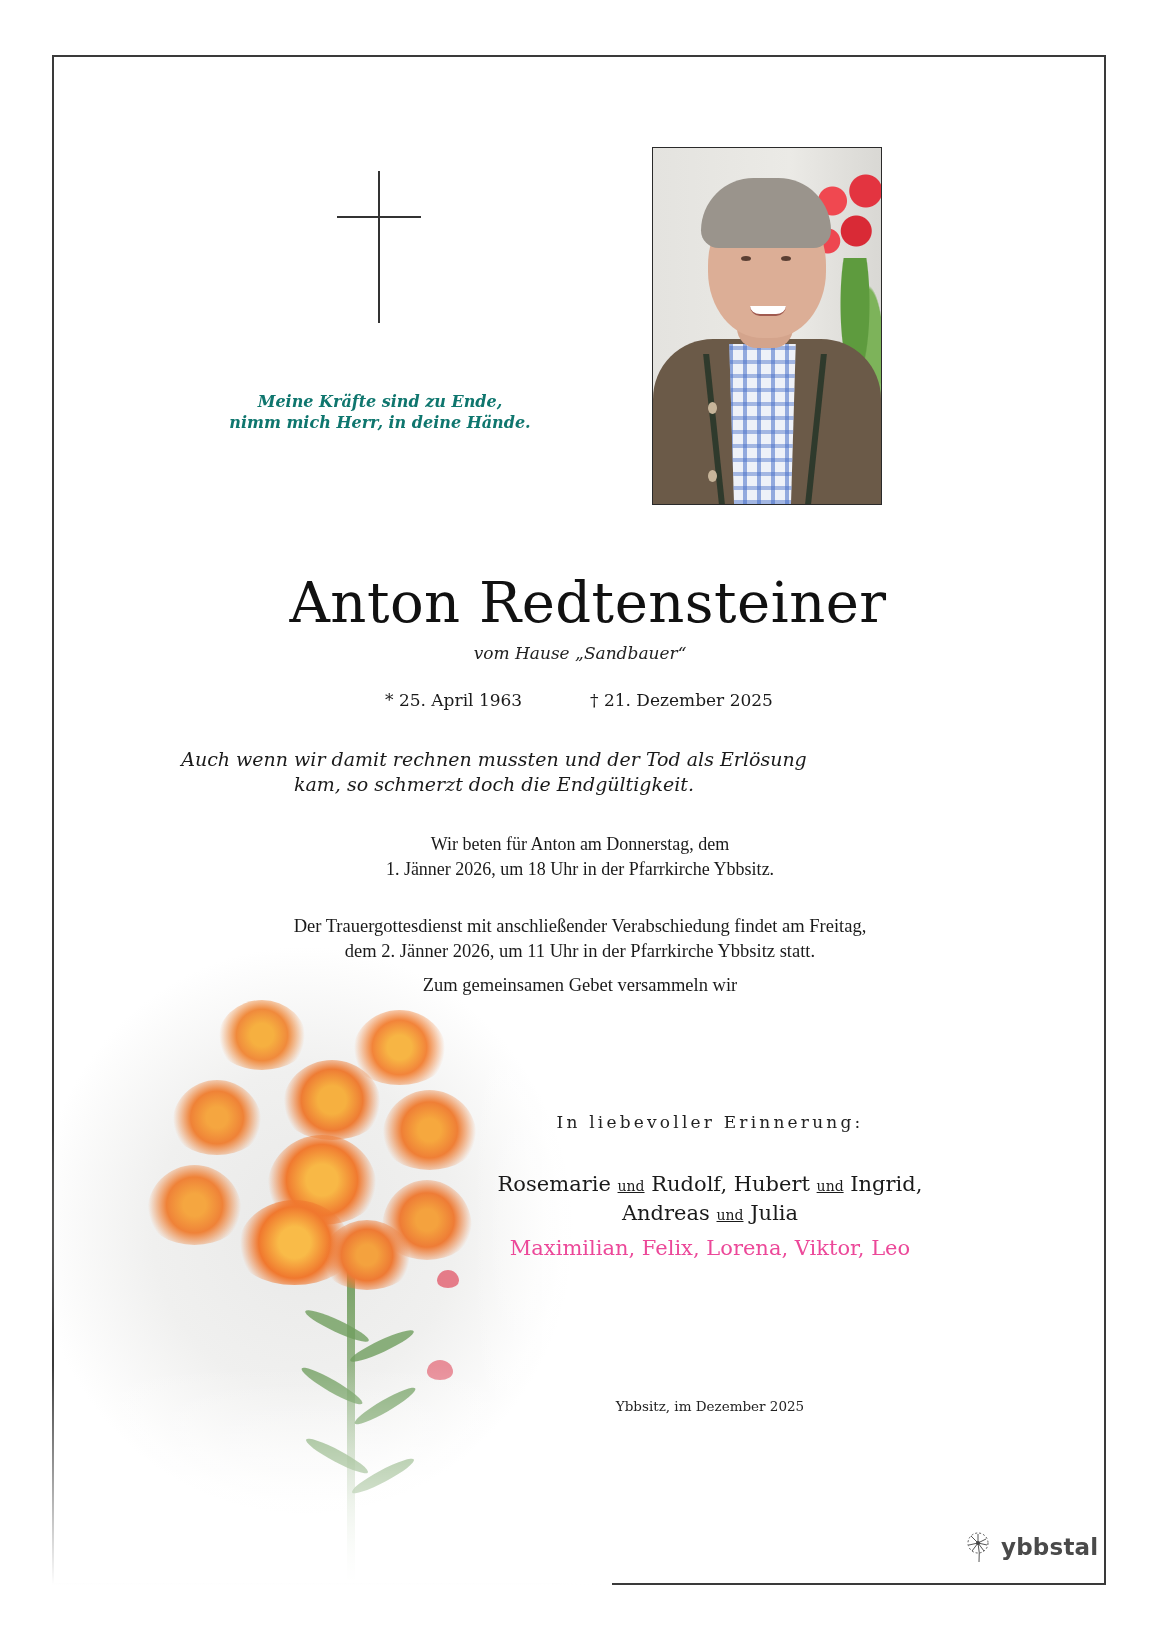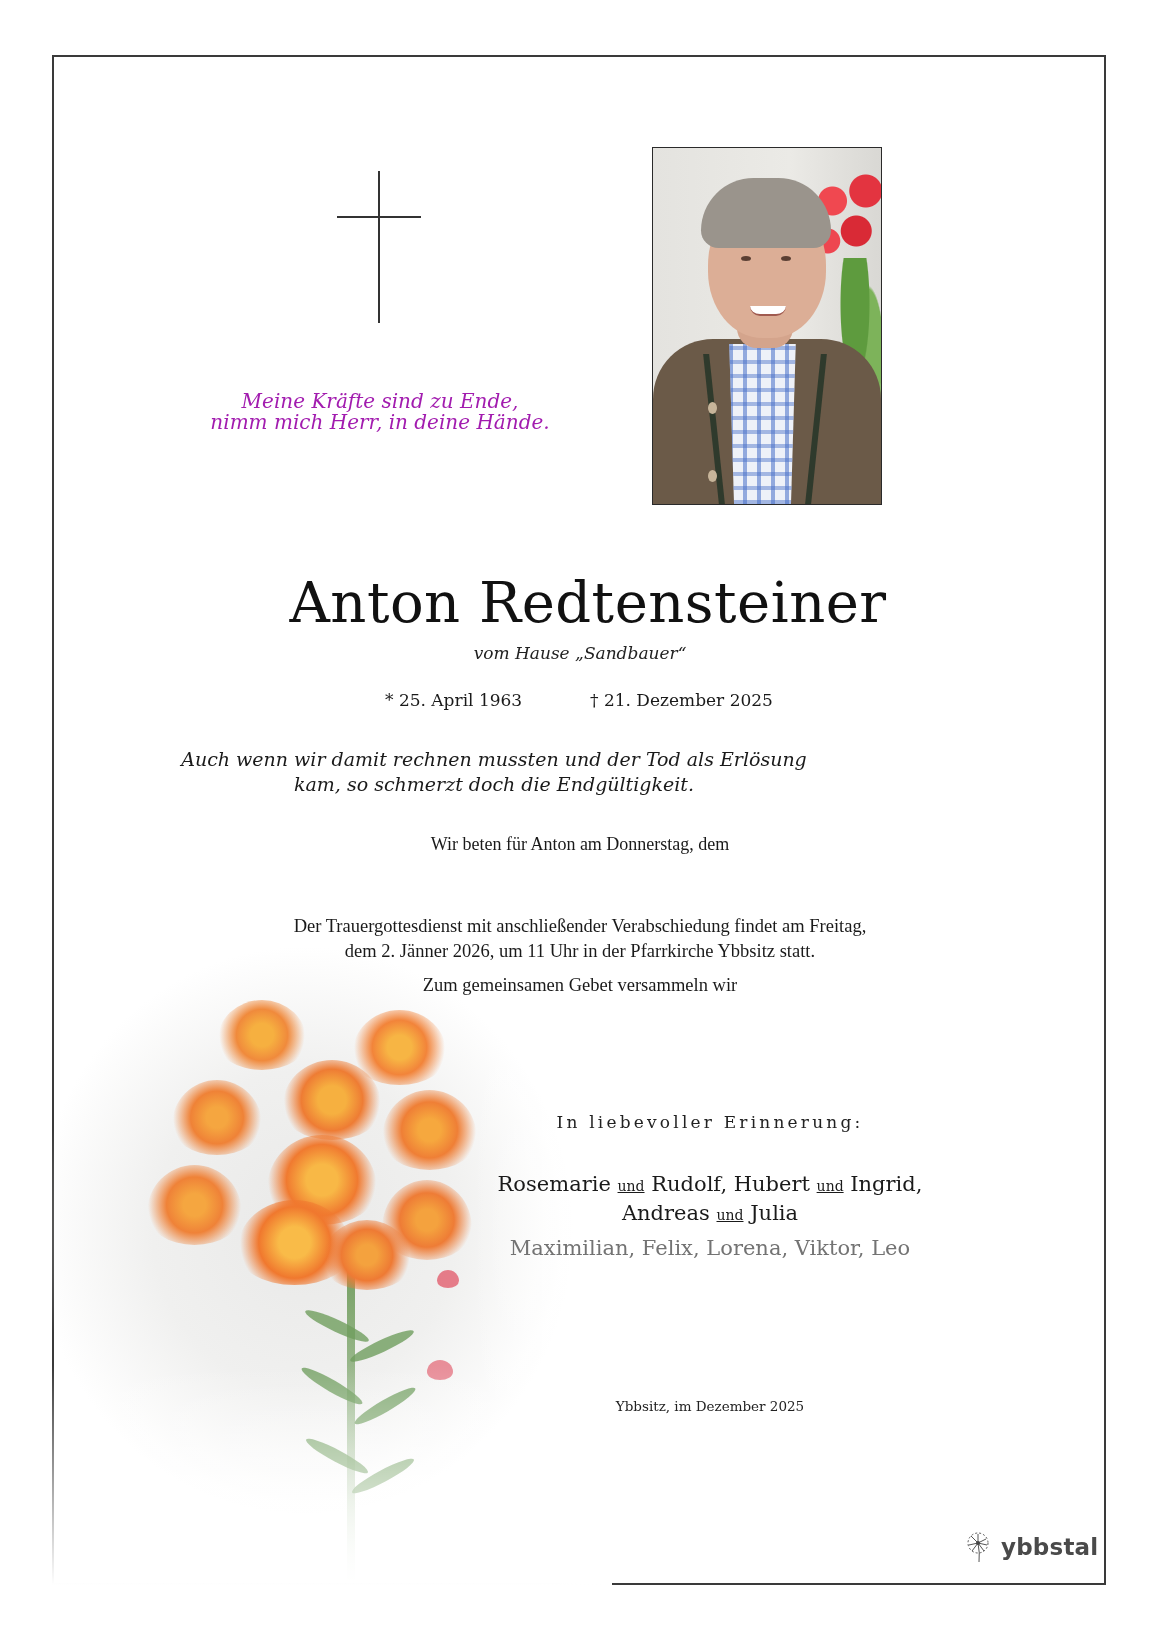--- a/index.html
+++ b/index.html
@@ -5,21 +5,21 @@
   html, body { margin: 0; padding: 0; background: #ffffff; }
   body { width: 1160px; height: 1633px; position: relative; overflow: hidden; font-family: "DejaVu Serif", serif; color: #1a1a1a; }
   .frame { position: absolute; left: 52px; top: 55px; width: 1054px; height: 1530px; border: 2px solid #3a3a3a; box-sizing: border-box; overflow: hidden; background: #fff; }
   .abs { position: absolute; }
   .center { text-align: center; }
 
   
   .cross-v { position: absolute; left: 378px; top: 171px; width: 2px; height: 152px; background: #333; }
   .cross-h { position: absolute; left: 337px; top: 216px; width: 84px; height: 2px; background: #333; }
 
-  .verse { left: 200px; top: 391px; width: 360px; font-family: "DejaVu Serif", serif; font-style: italic; font-size: 20px; line-height: 21px; color: #a21caf; }
+  .verse { left: 200px; top: 391px; width: 360px; font-family: "DejaVu Serif", serif; font-style: italic; font-size: 16px; line-height: 21px; color: #0f766e; font-weight: bold; }
 
   
   .photo { left: 652px; top: 147px; width: 230px; height: 358px; border: 1.5px solid #2a2a2a; box-sizing: border-box; overflow: hidden; background: #e6e5e2; }
   .photo .bg-wall { position:absolute; inset:0; background: linear-gradient(90deg,#e4e3df 0%, #ebeae6 60%, #d9d8d4 100%); }
   .photo .roses { position:absolute; right:-18px; top:18px; width:95px; height:100px; border-radius:50%;
      background: radial-gradient(circle at 30% 35%, #f04850 0 14px, transparent 15px),
                  radial-gradient(circle at 65% 25%, #e33440 0 16px, transparent 17px),
                  radial-gradient(circle at 55% 65%, #d92a36 0 15px, transparent 16px),
                  radial-gradient(circle at 25% 75%, #ee4650 0 12px, transparent 13px); }
   .photo .leaves { position:absolute; right:-10px; top:110px; width:60px; height:230px;
@@ -51,21 +51,21 @@
   .died { left: 590px; top: 690px; font-size: 17px; color: #1a1a1a; }
 
   .quote { left: 0; width: 988px; top: 747px; font-style: italic; font-size: 19px; line-height: 25px; color: #1a1a1a; }
   .prayer { left: 0; width: 1160px; top: 832px; font-size: 18px; line-height: 25px; font-family: "Liberation Serif", serif; }
   .mass { left: 0; width: 1160px; top: 914px; font-size: 18.5px; line-height: 25px; font-family: "Liberation Serif", serif; }
   .gather { left: 0; width: 1160px; top: 973px; font-size: 18.5px; line-height: 25px; font-family: "Liberation Serif", serif; }
 
   .memory-title { left: 470px; width: 480px; top: 1112px; font-size: 17px; letter-spacing: 3.2px; color: #222; }
   .family { left: 460px; width: 500px; top: 1171px; font-size: 21px; line-height: 27px; color: #1a1a1a; }
   .family .und { font-size: 14px; text-decoration: underline; }
-  .grandkids { left: 460px; width: 500px; top: 1236px; font-size: 21px; color: #737373; }
+  .grandkids { left: 460px; width: 500px; top: 1236px; font-size: 21px; color: #ec4899; }
   .place { left: 560px; width: 300px; top: 1398px; font-size: 13.5px; color: #222; }
 
   
   .flowers { left: 52px; top: 940px; width: 560px; height: 645px; overflow: hidden; }
   .wash { position:absolute; inset:0;
      background: radial-gradient(ellipse 60% 55% at 45% 45%, #e9e9e8 0%, #f0f0ef 45%, rgba(255,255,255,0) 80%); }
   .lily { position:absolute; border-radius: 50% 50% 50% 50% / 60% 60% 40% 40%; }
   .stem { position:absolute; left:295px; top:300px; width:8px; height:340px; background: linear-gradient(#6c9a58, rgba(108,154,88,0.1)); }
   .leaf { position:absolute; width:70px; height:12px; background:#6f9e5e; border-radius:50%; opacity:.8; }
   .fade-bottom { position:absolute; left:0; right:0; bottom:0; height:220px; background: linear-gradient(rgba(255,255,255,0), #ffffff); }
@@ -137,20 +137,21 @@
 <div class="abs born">* 25. April 1963</div>
 <div class="abs died">† 21. Dezember 2025</div>
 
 <div class="abs quote center">
   <div>Auch wenn wir damit rechnen mussten und der Tod als Erlösung</div>
   <div>kam, so schmerzt doch die Endgültigkeit.</div>
 </div>
 
 <div class="abs prayer center">
   <div>Wir beten für Anton am Donnerstag, dem</div>
+  <div>1. Jänner 2026, um 18 Uhr in der Pfarrkirche Ybbsitz.</div>
 </div>
 
 <div class="abs mass center">
   <div>Der Trauergottesdienst mit anschließender Verabschiedung findet am Freitag,</div>
   <div>dem 2. Jänner 2026, um 11 Uhr in der Pfarrkirche Ybbsitz statt.</div>
 </div>
 
 <div class="abs gather center">
   <div>Zum gemeinsamen Gebet versammeln wir</div>
 </div>

